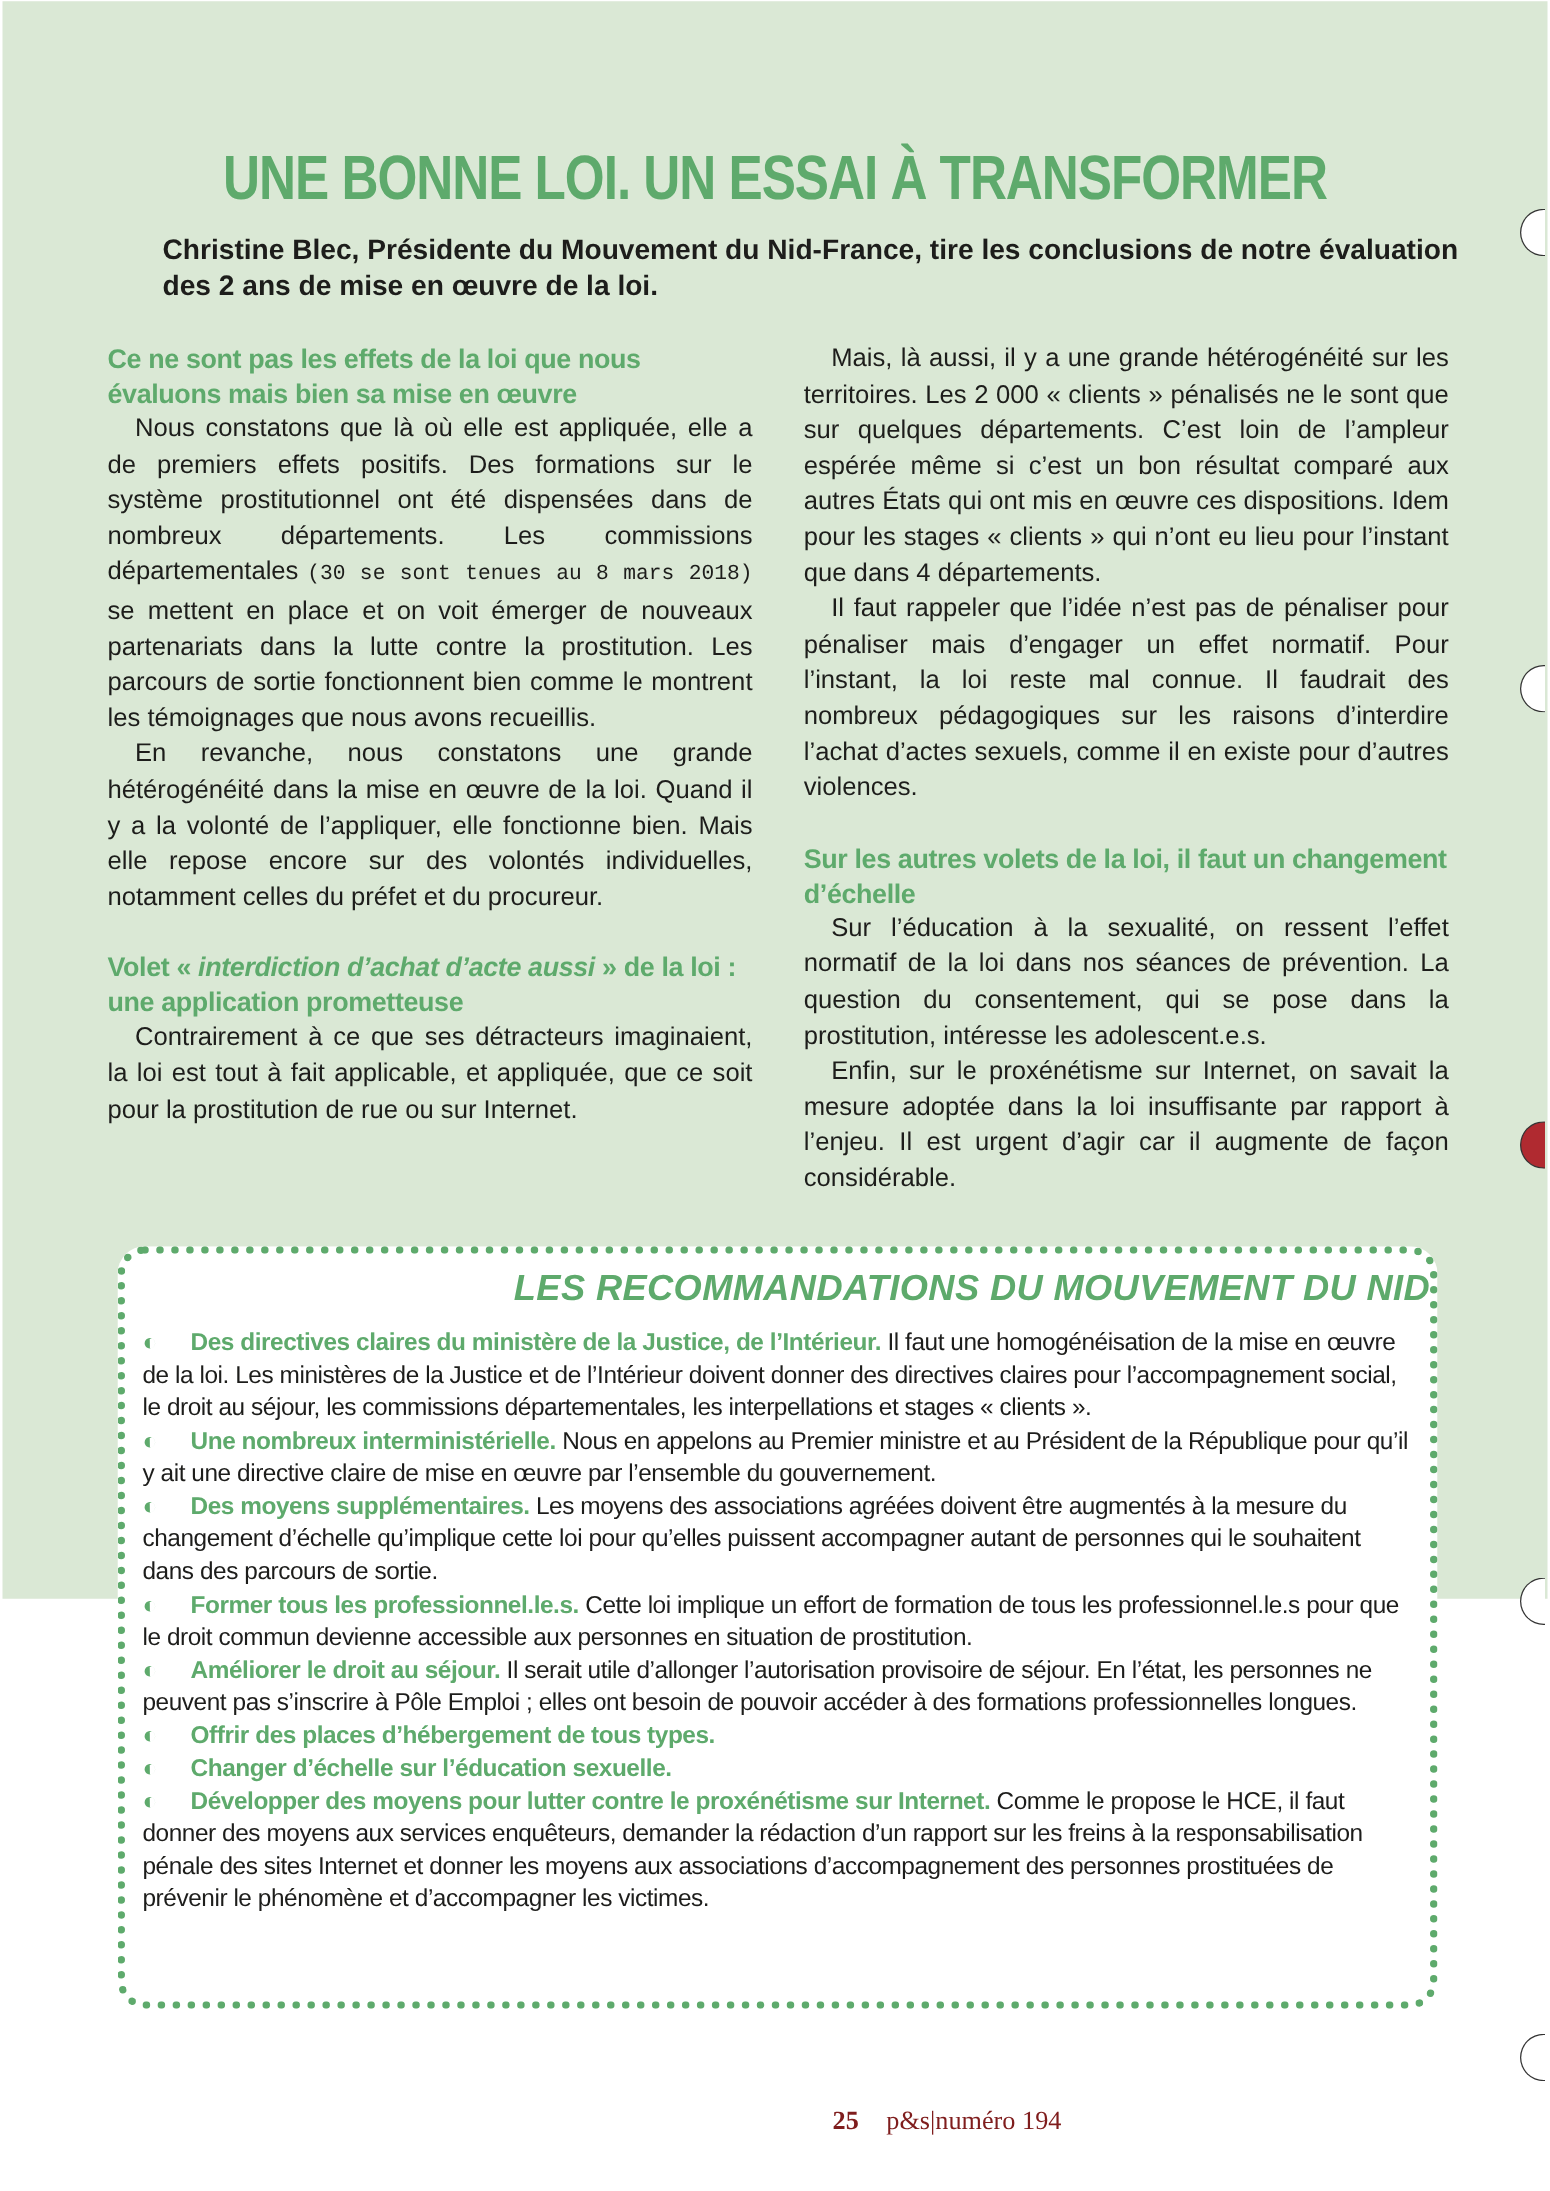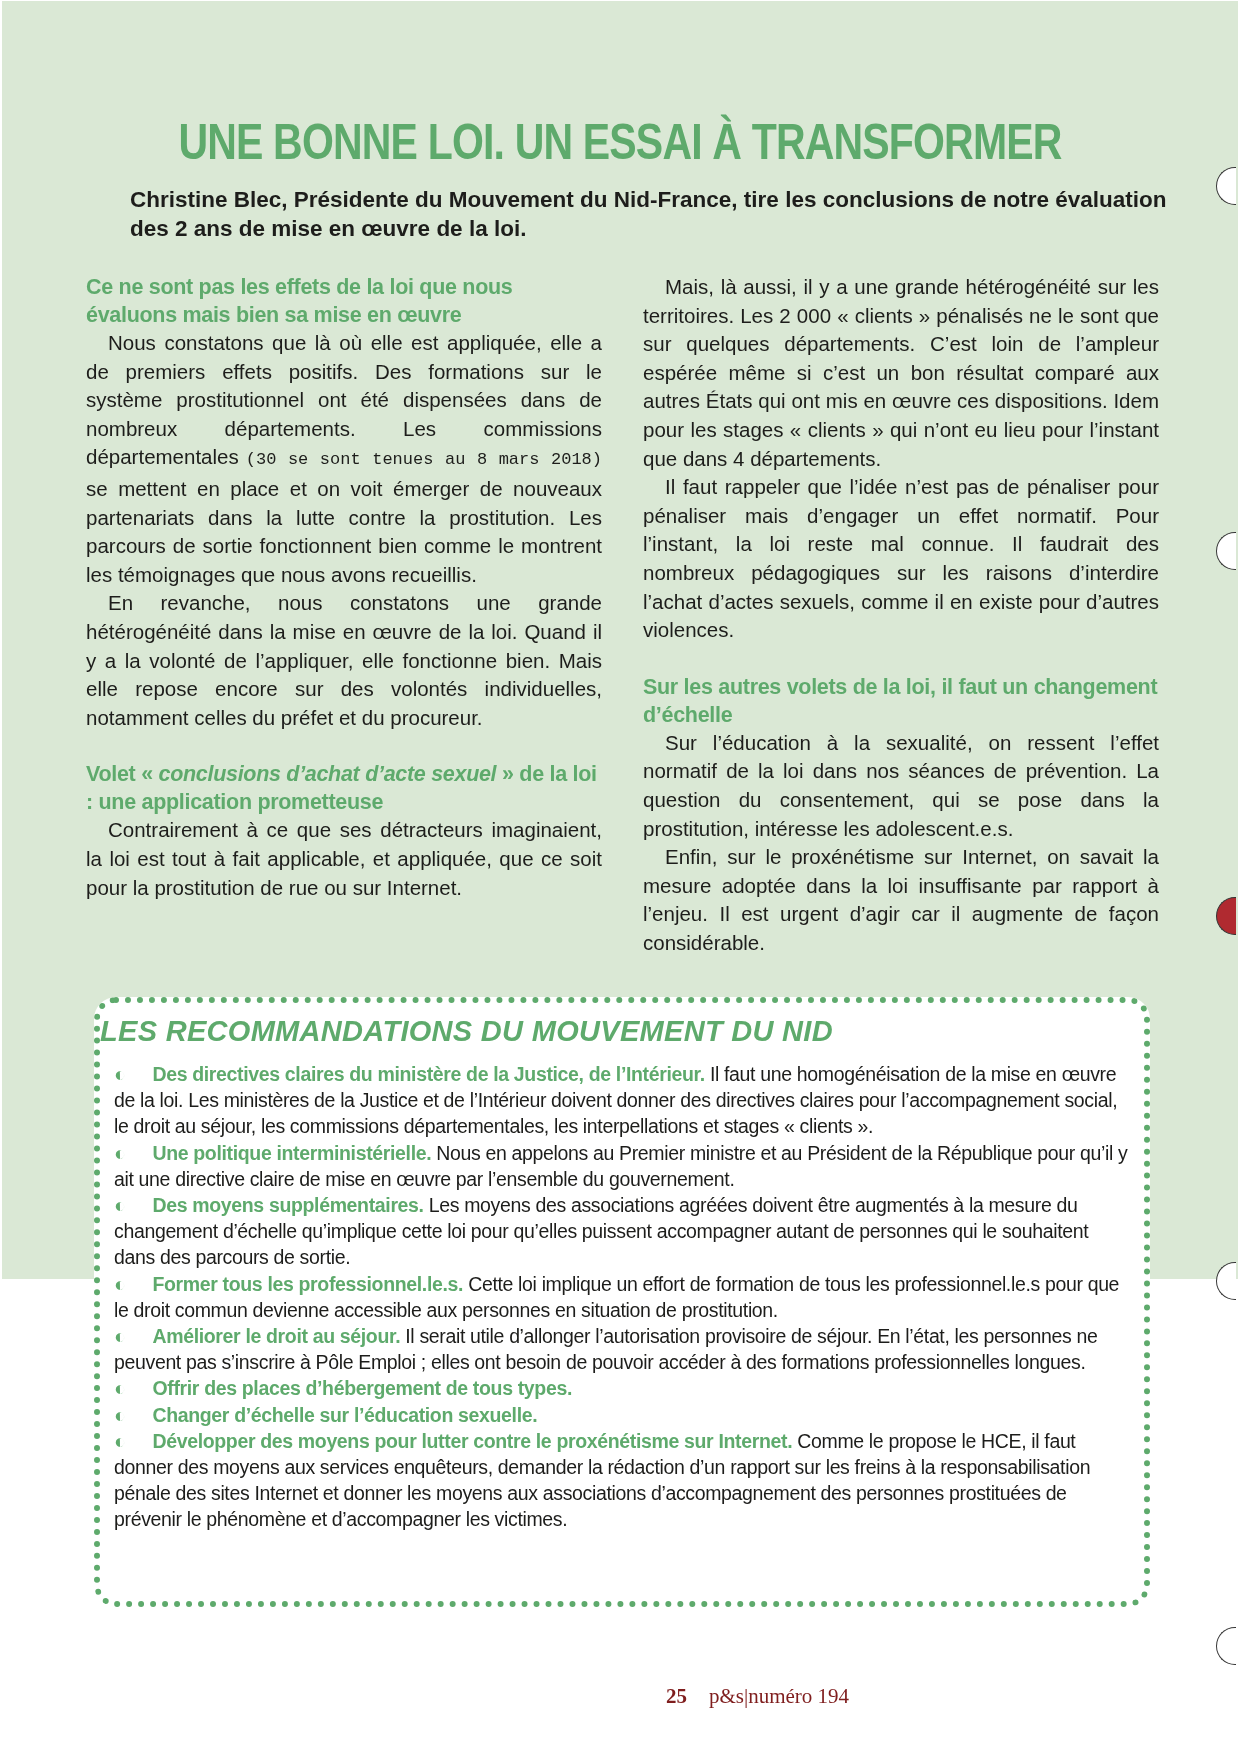--- a/index.html
+++ b/index.html
@@ -41,21 +41,21 @@
   .col .small { font-family: Liberation Mono, monospace; font-size: 17px; }
 
   .reco {
     position: absolute; left: 92px; top: 996px; width: 1056px; height: 610px;
     background: #ffffff; border-radius: 22px;
     border: 6px dotted #5eaa6c;
     box-sizing: border-box;
   }
   .reco h2 {
     margin: 0; position: absolute; left: 0; right: 0; top: 12px;
-    text-align: left; color: #5eaa6c; font-style: italic; font-weight: bold;
+    text-align: right; color: #5eaa6c; font-style: italic; font-weight: bold;
     font-size: 29px; letter-spacing: 0.3px;
   }
   .reco-list {
     position: absolute; left: 14px; top: 58px; width: 1016px;
     font-size: 19.5px; line-height: 26.2px; color: #1d1d1b;
   }
   .reco-item { margin: 0; letter-spacing: -0.35px; }
   .reco-item .lead { color: #5eaa6c; font-weight: bold; margin-left: 22px; }
   .reco-item .bullet { color: #5eaa6c; font-weight: bold; margin-right: 5px; }
 
@@ -78,38 +78,38 @@
 <div class="page">
 
   <h1 class="title">UNE BONNE LOI. UN ESSAI À TRANSFORMER</h1>
   <div class="intro">Christine Blec, Présidente du Mouvement du Nid-France, tire les conclusions de notre évaluation des 2 ans de mise en œuvre de la loi.</div>
 
   <div class="col left">
     <h3>Ce ne sont pas les effets de la loi que nous évaluons mais bien sa mise en œuvre</h3>
     <p><span>Nous constatons que là où elle est appliquée, elle a de premiers effets positifs. Des formations sur le système prostitutionnel ont été dispensées dans de nombreux départements. Les commissions départementales </span><span class="small">(30 se sont tenues au 8 mars 2018)</span><span> se mettent en place et on voit émerger de nouveaux partenariats dans la lutte contre la prostitution. Les parcours de sortie fonctionnent bien comme le montrent les témoignages que nous avons recueillis.</span></p>
     <p>En revanche, nous constatons une grande hétérogénéité dans la mise en œuvre de la loi. Quand il y a la volonté de l’appliquer, elle fonctionne bien. Mais elle repose encore sur des volontés individuelles, notamment celles du préfet et du procureur.</p>
     <div class="gap"></div>
-    <h3><span>Volet « </span><i>conclusions d’achat d’acte sexuel</i><span> » de la loi : une application prometteuse</span></h3>
+    <h3><span>Volet « </span><i>interdiction d’achat d’acte aussi</i><span> » de la loi : une application prometteuse</span></h3>
     <p>Contrairement à ce que ses détracteurs imaginaient, la loi est tout à fait applicable, et appliquée, que ce soit pour la prostitution de rue ou sur Internet.</p>
   </div>
 
   <div class="col right">
     <p>Mais, là aussi, il y a une grande hétérogénéité sur les territoires. Les 2 000 « clients » pénalisés ne le sont que sur quelques départements. C’est loin de l’ampleur espérée même si c’est un bon résultat comparé aux autres États qui ont mis en œuvre ces dispositions. Idem pour les stages « clients » qui n’ont eu lieu pour l’instant que dans 4 départements.</p>
     <p>Il faut rappeler que l’idée n’est pas de pénaliser pour pénaliser mais d’engager un effet normatif. Pour l’instant, la loi reste mal connue. Il faudrait des nombreux pédagogiques sur les raisons d’interdire l’achat d’actes sexuels, comme il en existe pour d’autres violences.</p>
     <div class="gap"></div>
     <h3>Sur les autres volets de la loi, il faut un changement d’échelle</h3>
     <p>Sur l’éducation à la sexualité, on ressent l’effet normatif de la loi dans nos séances de prévention. La question du consentement, qui se pose dans la prostitution, intéresse les adolescent.e.s.</p>
     <p>Enfin, sur le proxénétisme sur Internet, on savait la mesure adoptée dans la loi insuffisante par rapport à l’enjeu. Il est urgent d’agir car il augmente de façon considérable.</p>
   </div>
 
   <div class="reco">
     <h2>LES RECOMMANDATIONS DU MOUVEMENT DU NID</h2>
     <div class="reco-list">
       <p class="reco-item"><span class="bullet">◐</span><span class="lead">Des directives claires du ministère de la Justice, de l’Intérieur.</span><span> Il faut une homogénéisation de la mise en œuvre de la loi. Les ministères de la Justice et de l’Intérieur doivent donner des directives claires pour l’accompagnement social, le droit au séjour, les commissions départementales, les interpellations et stages « clients ».</span></p>
-      <p class="reco-item"><span class="bullet">◐</span><span class="lead">Une politique interministérielle.</span><span> Nous en appelons au Premier ministre et au Président de la République pour qu’il y ait une directive claire de mise en œuvre par l’ensemble du gouvernement.</span></p>
+      <p class="reco-item"><span class="bullet">◐</span><span class="lead">Une nombreux interministérielle.</span><span> Nous en appelons au Premier ministre et au Président de la République pour qu’il y ait une directive claire de mise en œuvre par l’ensemble du gouvernement.</span></p>
       <p class="reco-item"><span class="bullet">◐</span><span class="lead">Des moyens supplémentaires.</span><span> Les moyens des associations agréées doivent être augmentés à la mesure du changement d’échelle qu’implique cette loi pour qu’elles puissent accompagner autant de personnes qui le souhaitent dans des parcours de sortie.</span></p>
       <p class="reco-item"><span class="bullet">◐</span><span class="lead">Former tous les professionnel.le.s.</span><span> Cette loi implique un effort de formation de tous les professionnel.le.s pour que le droit commun devienne accessible aux personnes en situation de prostitution.</span></p>
       <p class="reco-item"><span class="bullet">◐</span><span class="lead">Améliorer le droit au séjour.</span><span> Il serait utile d’allonger l’autorisation provisoire de séjour. En l’état, les personnes ne peuvent pas s’inscrire à Pôle Emploi ; elles ont besoin de pouvoir accéder à des formations professionnelles longues.</span></p>
       <p class="reco-item"><span class="bullet">◐</span><span class="lead">Offrir des places d’hébergement de tous types.</span><span></span></p>
       <p class="reco-item"><span class="bullet">◐</span><span class="lead">Changer d’échelle sur l’éducation sexuelle.</span><span></span></p>
       <p class="reco-item"><span class="bullet">◐</span><span class="lead">Développer des moyens pour lutter contre le proxénétisme sur Internet.</span><span> Comme le propose le HCE, il faut donner des moyens aux services enquêteurs, demander la rédaction d’un rapport sur les freins à la responsabilisation pénale des sites Internet et donner les moyens aux associations d’accompagnement des personnes prostituées de prévenir le phénomène et d’accompagner les victimes.</span></p>
     </div>
   </div>
 
   <div class="footer">

